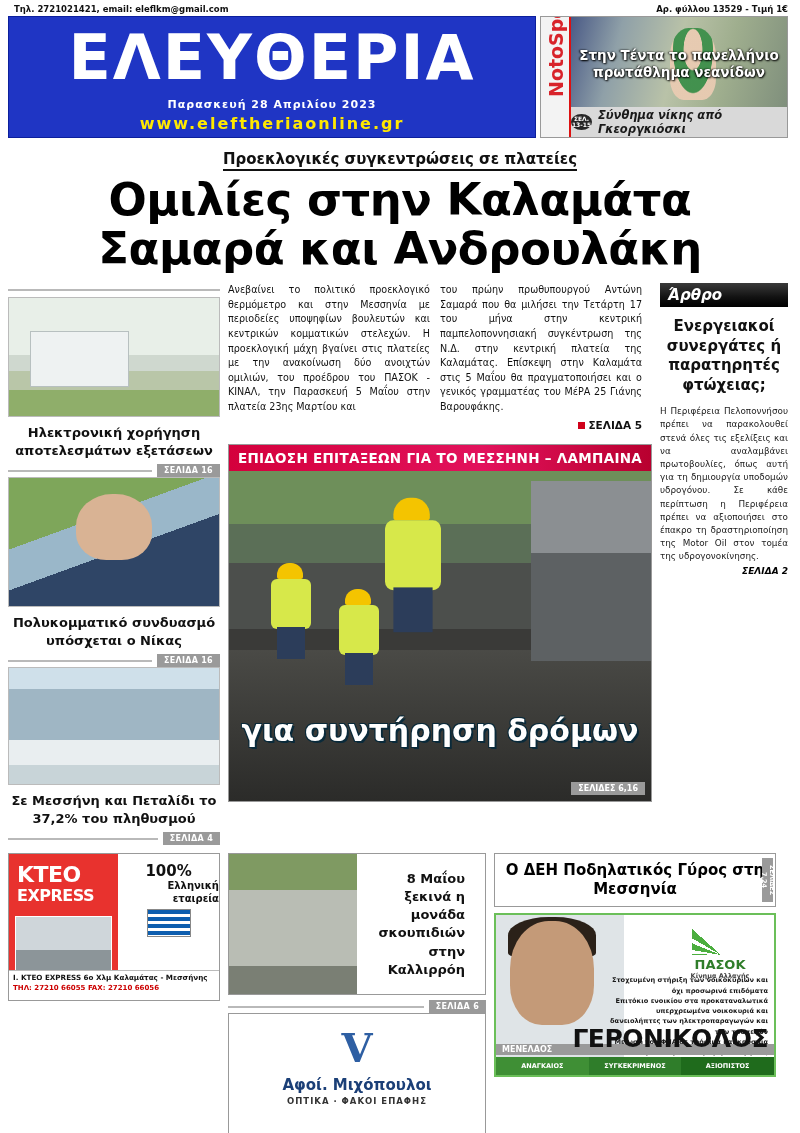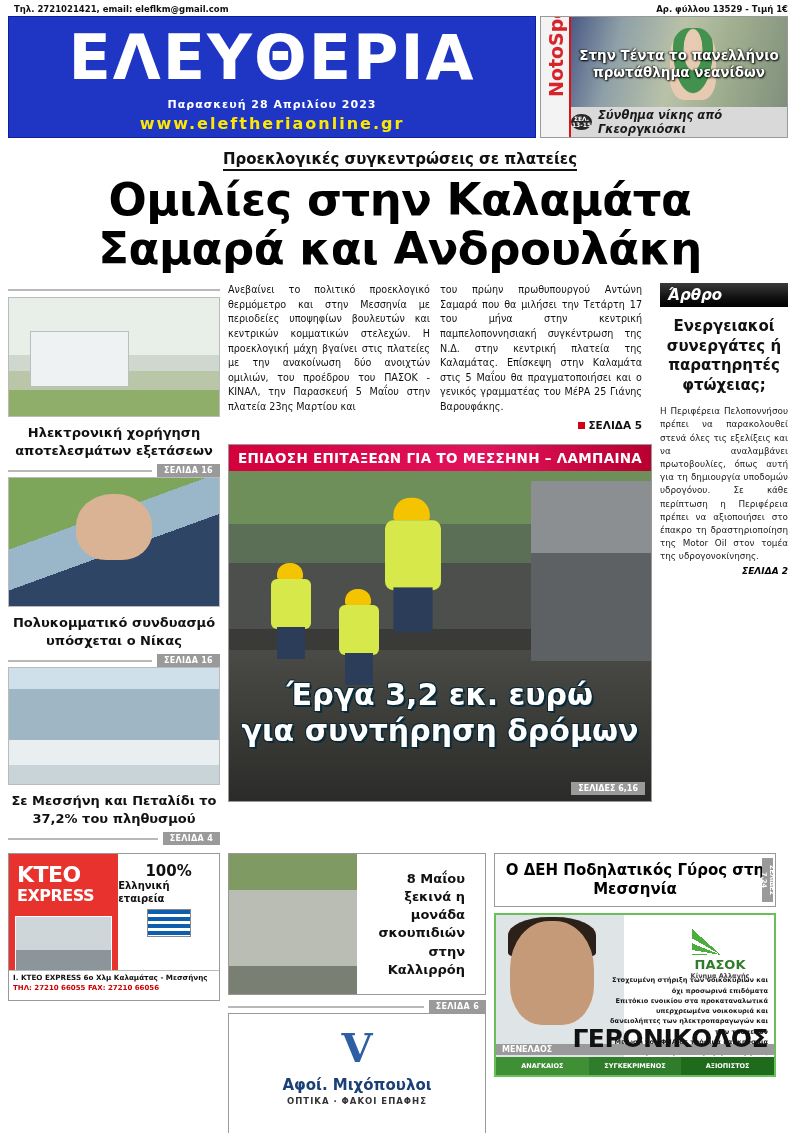--- a/index.html
+++ b/index.html
@@ -125,21 +125,21 @@
 
   .ad { border:1px solid #999; position:relative; overflow:hidden; }
   .ad-kteo { height:148px; background:#3b82f6; display:flex; }
   .kteo-left { width:52%; background:#e8322e; color:#fff; position:relative; }
   .kteo-title { font-size:22px; font-weight:800; line-height:1; padding:10px 6px 0 8px; letter-spacing:-.5px; }
   .kteo-sub { font-size:16px; font-weight:800; padding:0 8px; letter-spacing:-.5px; }
   .kteo-pic { position:absolute; left:6px; bottom:22px; right:6px; height:62px;
               background: linear-gradient(180deg,#cfd6da 0 55%,#8c9599 55% 100%); border:1px solid #fff; }
   .kteo-right { width:48%; background:#fff; position:relative; padding-top:8px; }
   .kteo-100 { text-align:center; font-size:15px; font-weight:800; color:#111; }
-  .kteo-gr { text-align:left; font-size:10px; font-weight:700; color:#111; line-height:1.25; }
+  .kteo-gr { text-align:right; font-size:10px; font-weight:700; color:#111; line-height:1.25;padding-left:8px; }
   .flag { width:44px; height:28px; margin:4px auto 0;
           background: repeating-linear-gradient(180deg,#0d5eaf 0 3.5px,#fff 3.5px 7px); border:1px solid #888; }
   .ad-foot { position:absolute; left:0; right:0; bottom:0; height:30px; background:#fff;
              border-top:1px solid #bbb; font-size:7px; font-weight:700; color:#c00;
              padding:2px 4px; line-height:1.35; }
   .ad-foot .blk { color:#111; font-size:7.2px; }
 
   .ad-optika { height:148px; background:#fff; position:relative; }
   .optika-v { text-align:center; font-size:40px; font-weight:700; color:#2e5fa3; line-height:1;
               margin-top:14px; font-family:"DejaVu Serif", serif; }
@@ -285,21 +285,20 @@
             <div class="vest"></div>
             <div class="legs"></div>
           </div>
           <div class="worker" style="left:106px; top:118px;">
             <div class="helmet"></div>
             <div class="vest"></div>
             <div class="legs"></div>
           </div>
         </div>
         <div class="bp-overlay">
-          <div>Έργα 3,2 εκ. ευρώ</div>
           <div>για συντήρηση δρόμων</div>
         </div>
         <div class="bp-pagetag">ΣΕΛΙΔΕΣ 6,16</div>
       </div>
     </div>
 
     <div class="col-right">
       <div class="arthro-head">Άρθρο</div>
       <div class="arthro-title">Ενεργειακοί συνεργάτες ή παρατηρητές φτώχειας;</div>
       <div class="arthro-body">Η Περιφέρεια Πελοποννήσου πρέπει να παρακολουθεί στενά όλες τις εξελίξεις και να αναλαμβάνει πρωτοβουλίες, όπως αυτή για τη δημιουργία υποδομών υδρογόνου. Σε κάθε περίπτωση η Περιφέρεια πρέπει να αξιοποιήσει στο έπακρο τη δραστηριοποίηση της Motor Oil στον τομέα της υδρογονοκίνησης.</div>

